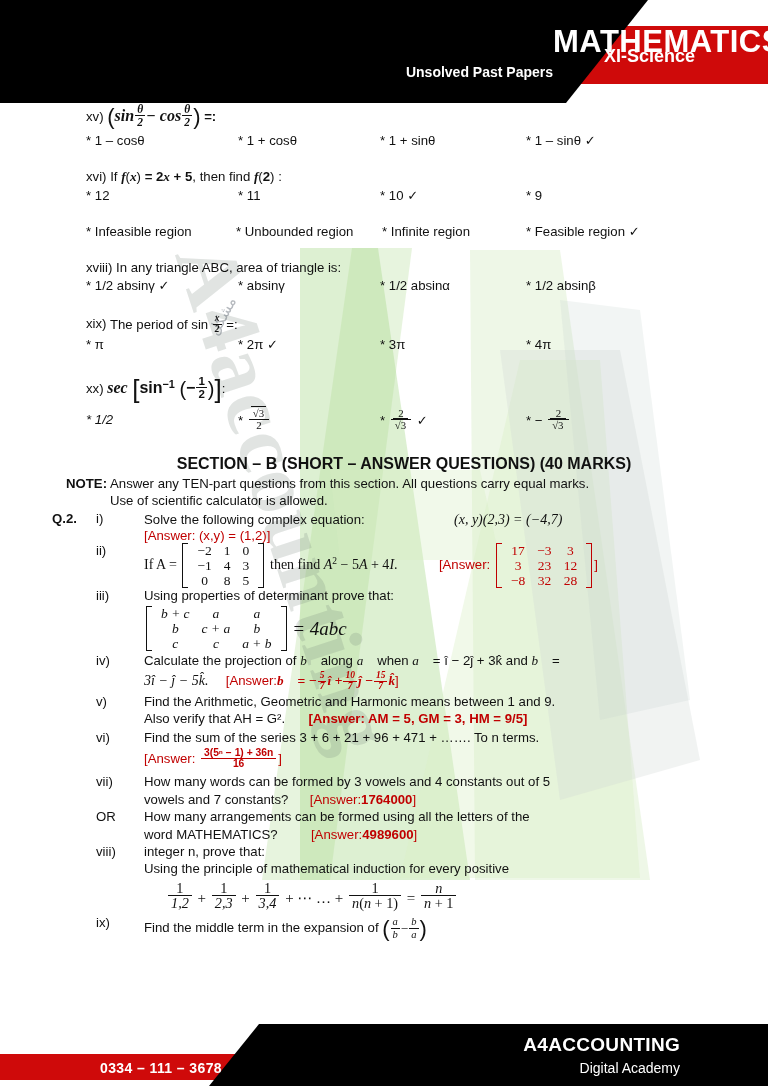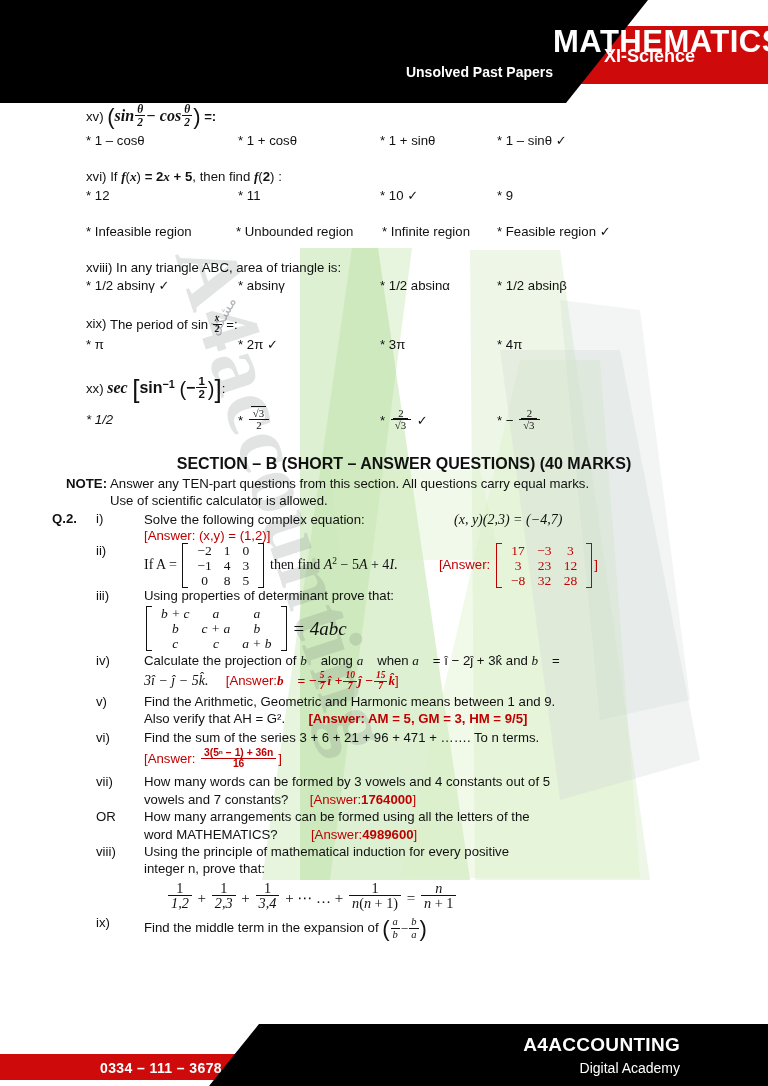--- a/index.html
+++ b/index.html
@@ -41,21 +41,21 @@
                white-space:nowrap;}
 
   
   .content{position:absolute;left:0;top:103px;width:768px;z-index:2;color:#111;
            font-size:13.2px;line-height:1.26;}
 
   .mcq{margin:0 0 0 0;padding:0 24px 0 86px;}
   .mcq-q{margin:0 0 2px 0;white-space:nowrap;}
   .mcq-opts{position:relative;height:20px;margin:0 0 16px 0;}
   .mcq-opt{position:absolute;top:0;white-space:nowrap;}
-  .o1{left:0;} .o2{left:152px;} .o3{left:294px;} .o4{left:411px;}
+  .o1{left:0;} .o2{left:152px;} .o3{left:294px;} .o4{left:440px;}
   .mcq-opts.tall{height:30px;}
 
   .tick{font-size:13px;}
 
   .sec-title{text-align:center;font-size:16px;font-weight:bold;margin:14px 0 2px 0;padding-left:40px;}
   .note-row{display:flex;padding:0 24px 0 66px;}
   .note-lbl{font-weight:bold;width:44px;flex:0 0 44px;}
   .note-txt{flex:1;}
   .note-2{padding:0 24px 0 110px;}
 
@@ -361,22 +361,22 @@
           <span style="display:inline-block;width:26px;"></span>
           <span class="ansl">[Answer:</span><span class="ans">4989600</span><span class="ansl">]</span>
         </div>
       </div>
     </div>
 
     <div class="qrow" style="margin-top:1px;">
       <div class="qnum"></div>
       <div class="rnum">viii)</div>
       <div class="qbody">
+        <div>integer n, prove that:</div>
         <div>Using the principle of mathematical induction for every positive</div>
-        <div>integer n, prove that:</div>
         <div class="mr" style="font-size:15px;margin-top:3px;padding-left:22px;">
           <span class="frac" style="font-size:.95em;"><span class="n">1</span><span class="d"><span class="mi">1,2</span></span></span> +
           <span class="frac" style="font-size:.95em;"><span class="n">1</span><span class="d"><span class="mi">2,3</span></span></span> +
           <span class="frac" style="font-size:.95em;"><span class="n">1</span><span class="d"><span class="mi">3,4</span></span></span> + ⋯ … +
           <span class="frac" style="font-size:.95em;"><span class="n">1</span><span class="d"><span class="mi">n</span>(<span class="mi">n</span> + 1)</span></span> =
           <span class="frac" style="font-size:.95em;"><span class="n"><span class="mi">n</span></span><span class="d"><span class="mi">n</span> + 1</span></span>
         </div>
       </div>
     </div>
 

